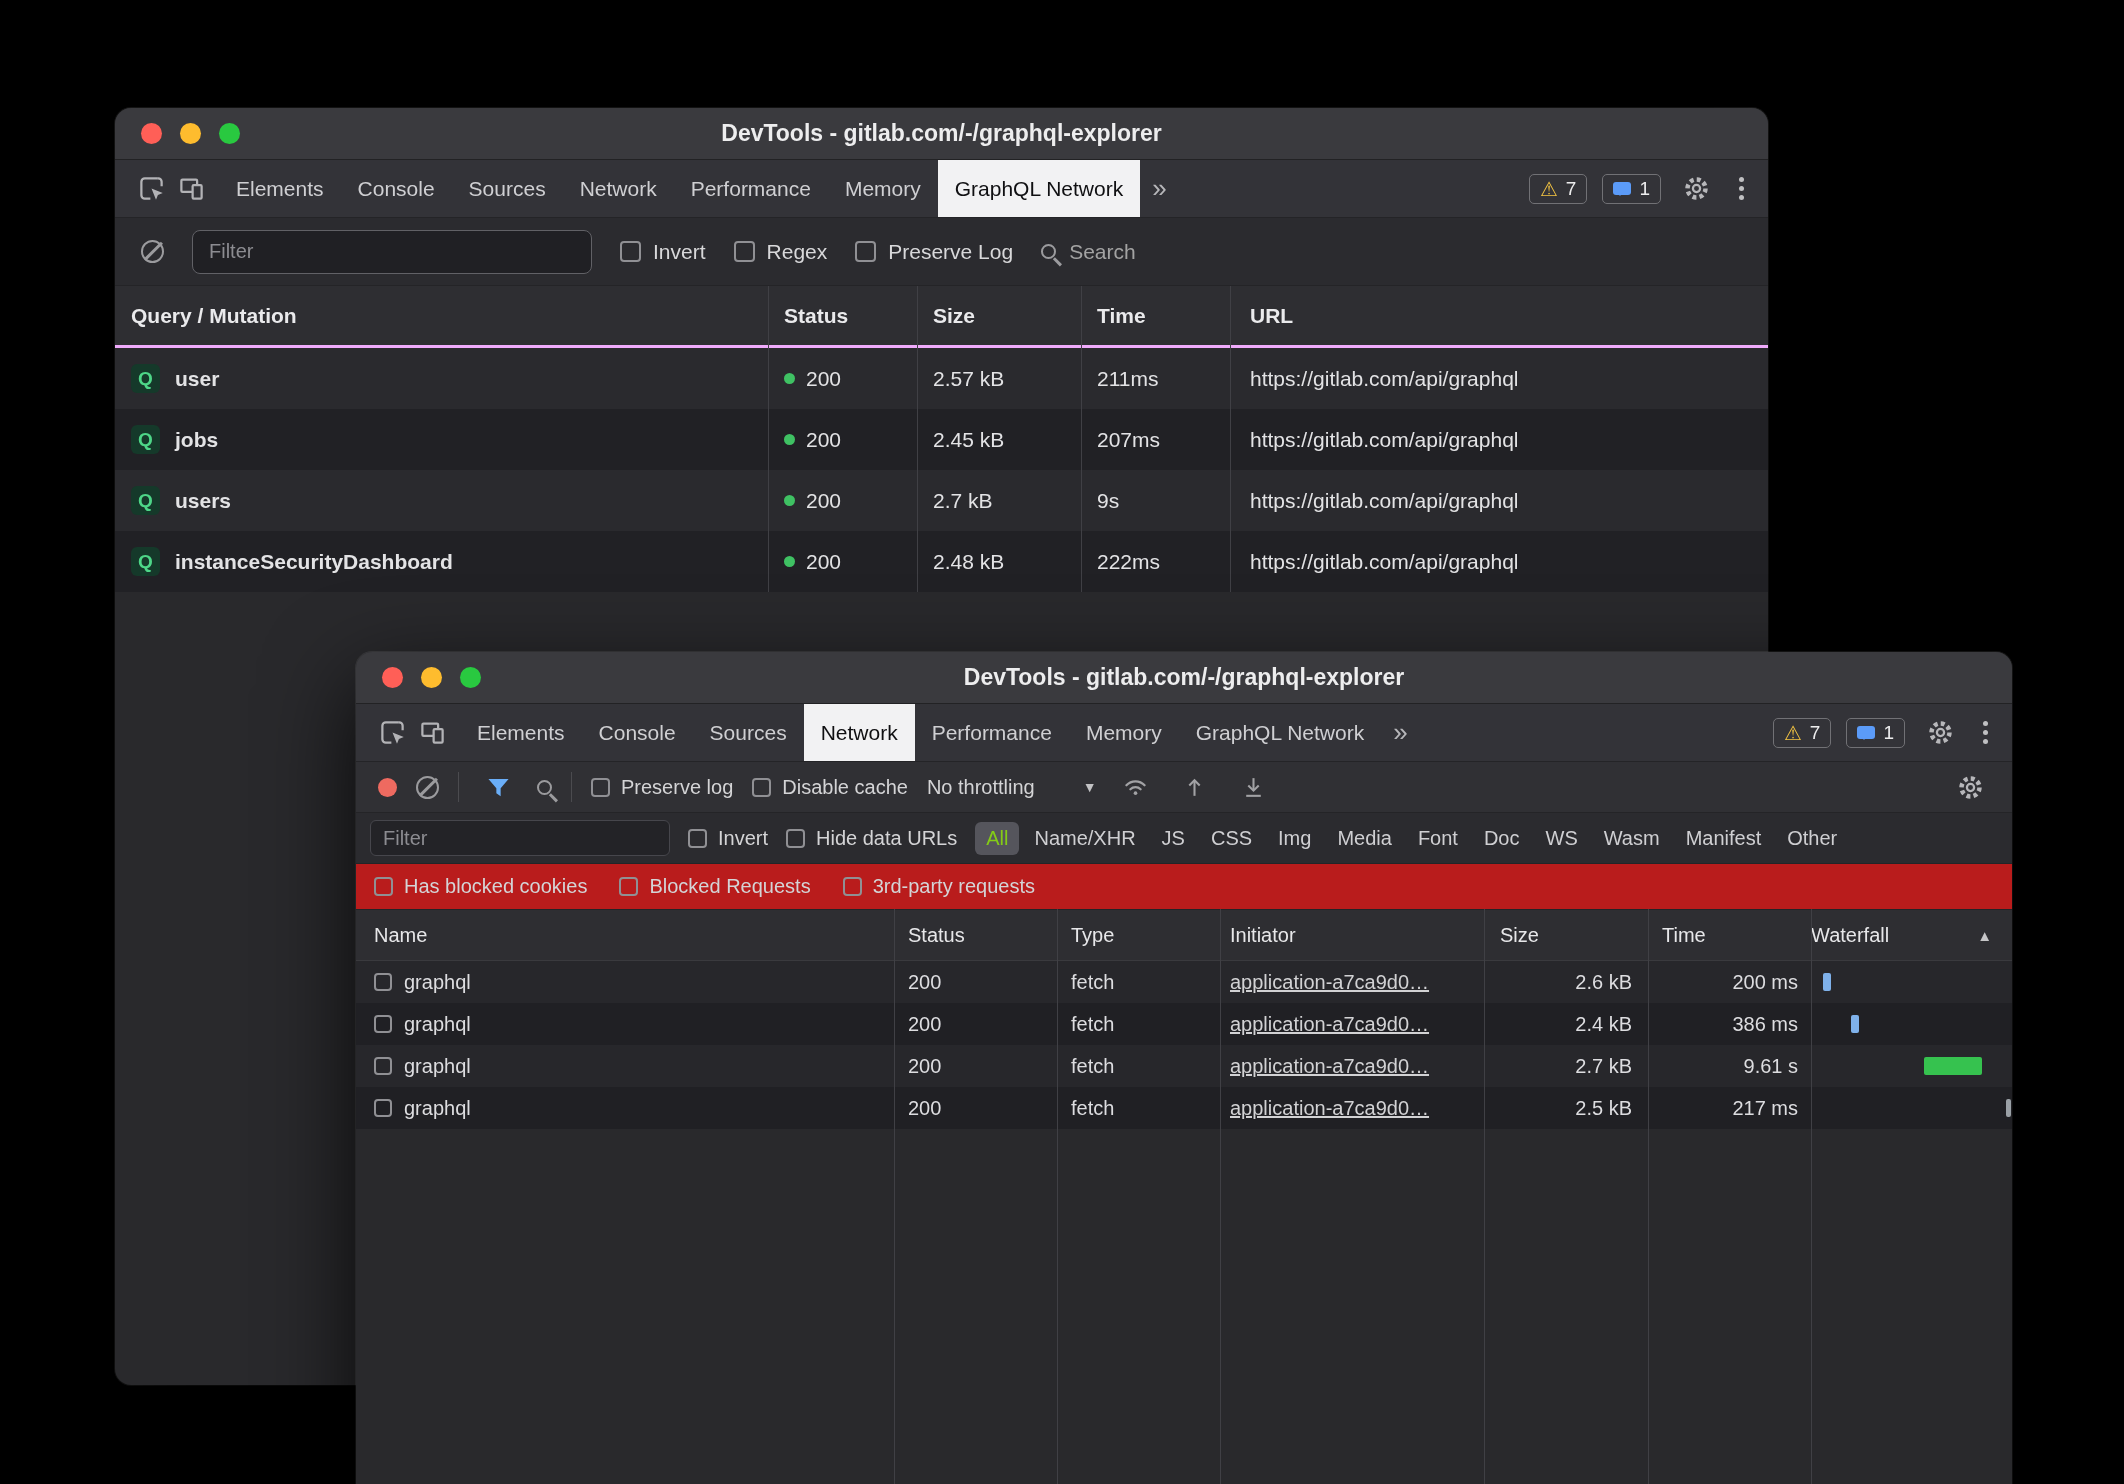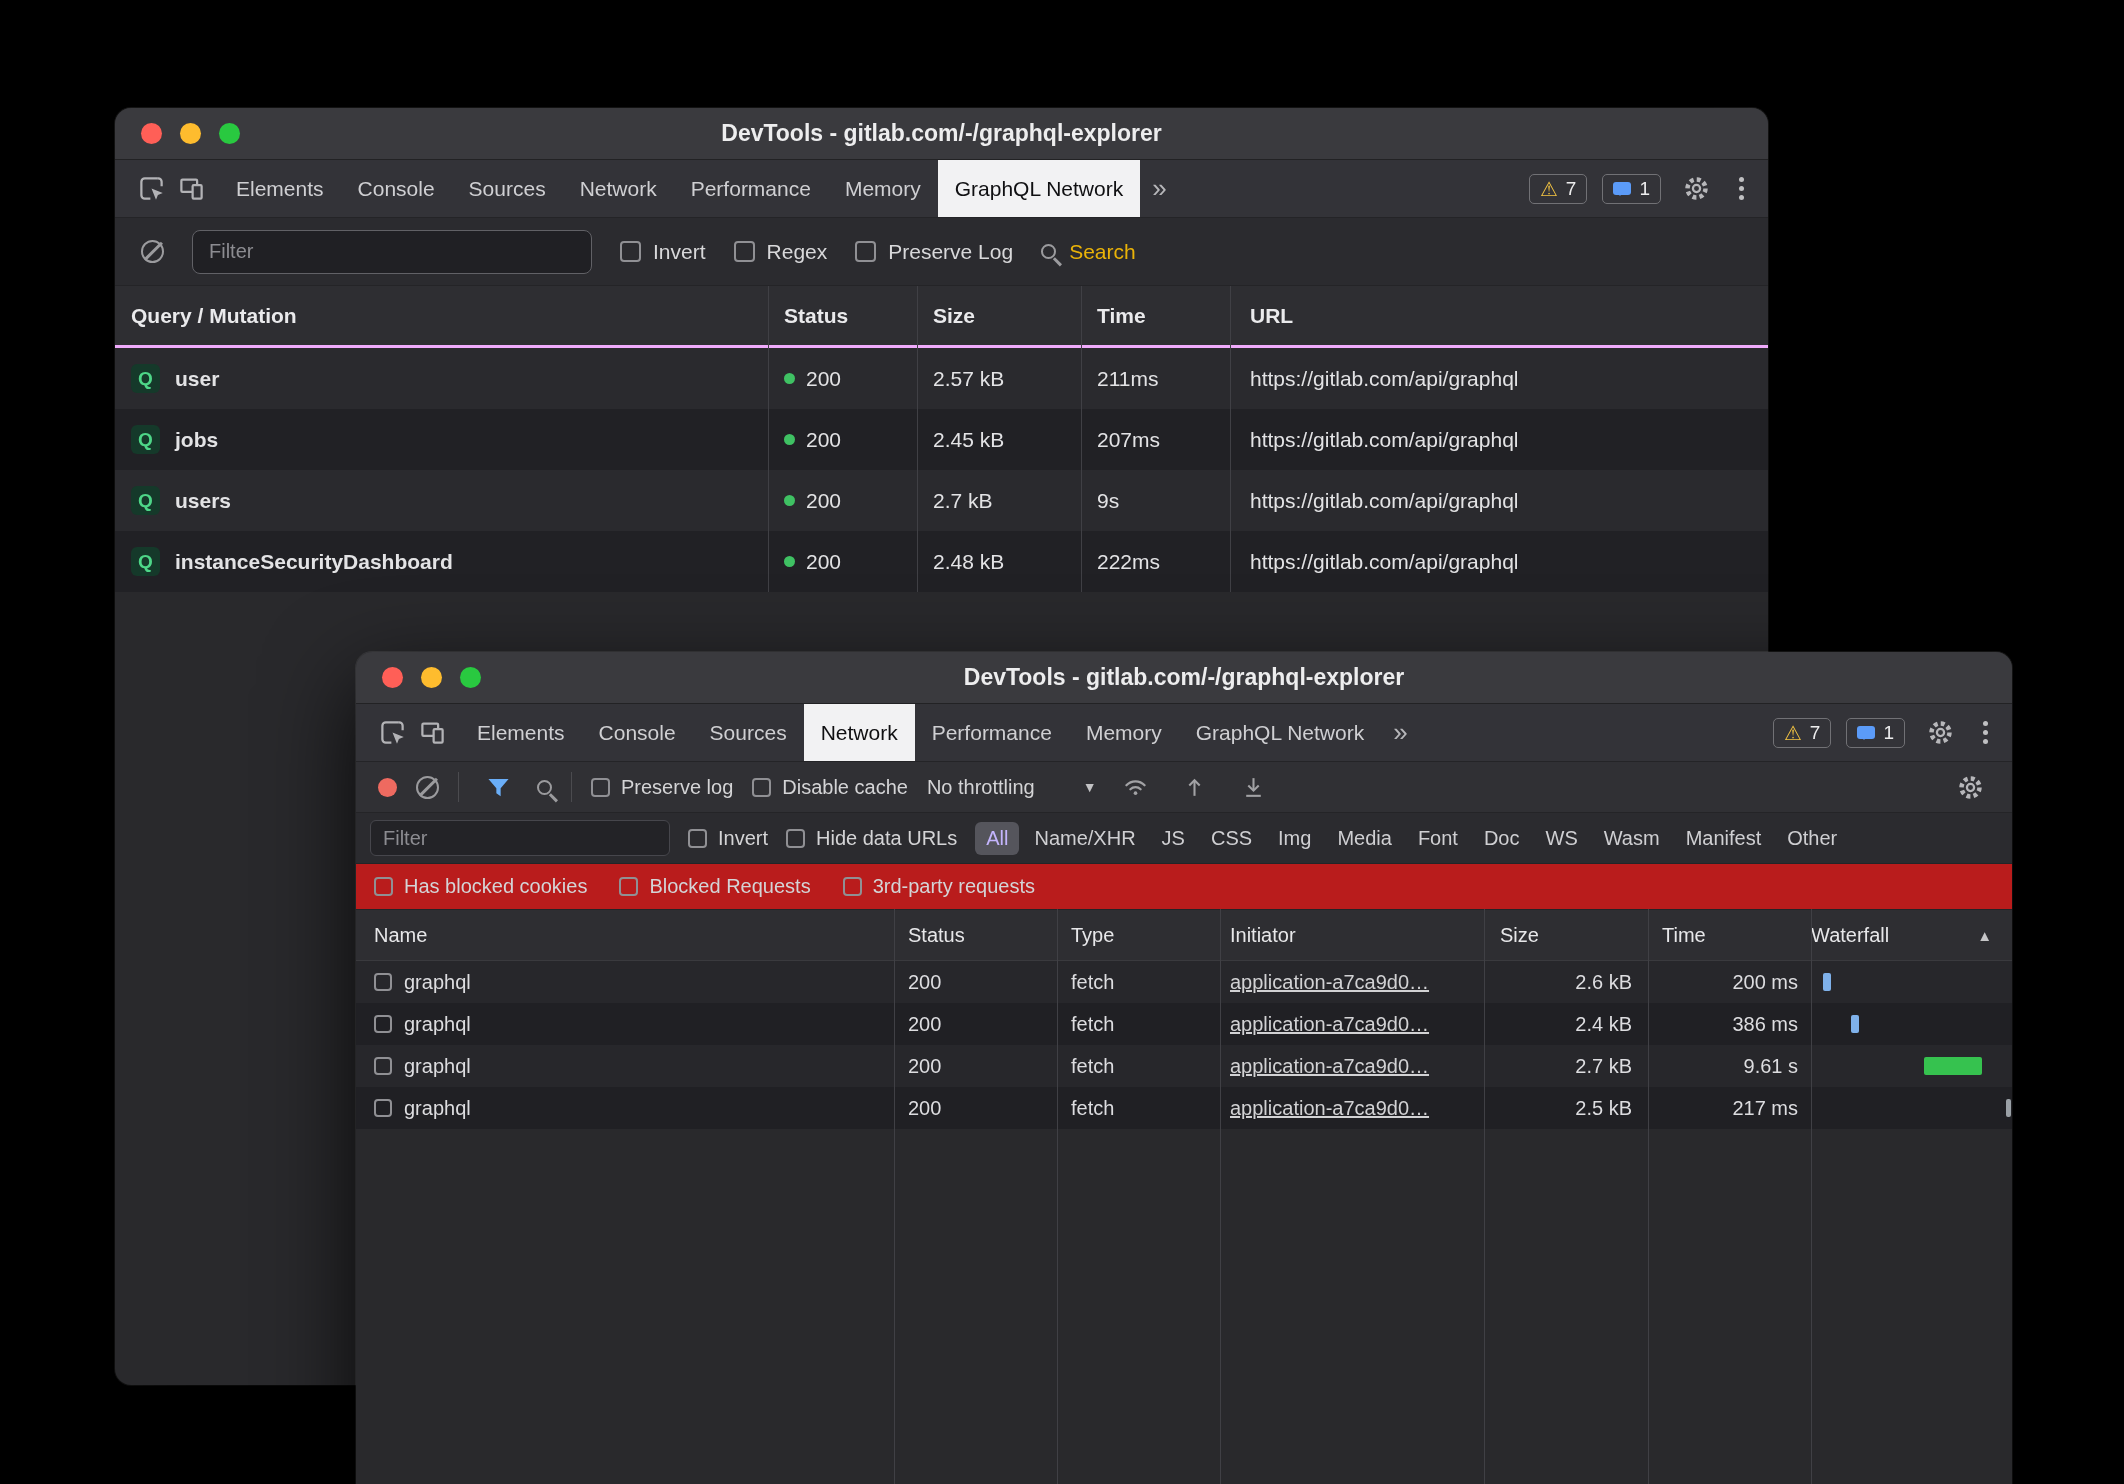--- a/index.html
+++ b/index.html
@@ -47,21 +47,21 @@
   .cb { width:21px; height:21px; border:2px solid #909094; border-radius:4px; background:transparent; display:inline-block; flex:none; }
   .cbg { display:flex; align-items:center; gap:12px; font-size:21px; color:#d8d8da; white-space:nowrap; }
   .caret { font-size:14px; color:#c2c2c4; }
 
   
   .w1-filter { height:68px; background:#2b2b2f; border-bottom:1px solid #242427;
                display:flex; align-items:center; gap:28px; padding:0 26px; }
   .finput { width:400px; height:44px; background:#202024; border:1px solid #616166; border-radius:8px;
             color:#e9e9ea; font-size:20px; padding:0 16px; font-family:inherit; outline:none; }
   .finput::placeholder { color:#8c8c91; }
-  .searchg { display:flex; align-items:center; gap:13px; font-size:21px; color:#eab308; }
+  .searchg { display:flex; align-items:center; gap:13px; font-size:21px; color:#a3a3a3; }
 
   
   .w1-head { height:62px; background:#2e2e32; border-bottom:3px solid #f0abfc;
              display:flex; align-items:center; font-size:21px; font-weight:bold; color:#eaeaec; }
   .w1-row { height:61px; display:flex; align-items:center; font-size:21px; color:#e3e3e5; }
   .w1-rows .w1-row:nth-child(odd) { background:#2a2a2e; }
   .w1-rows .w1-row:nth-child(even){ background:#212125; }
   .c-qm { width:653px; padding-left:16px; display:flex; align-items:center; }
   .c-st { width:149px; padding-left:16px; display:flex; align-items:center; }
   .c-sz { width:164px; padding-left:16px; }
@@ -87,21 +87,21 @@
   .throttle { display:flex; align-items:center; gap:48px; font-size:20px; color:#d4d4d6; }
 
   
   .w2-filter { height:51px; background:#2b2b2f; border-bottom:1px solid #242427;
                display:flex; align-items:center; gap:18px; padding:0 14px; font-size:20px; color:#d4d4d6; }
   .finput2 { width:300px; height:36px; background:#232327; border:1px solid #46464c; border-radius:6px;
              color:#e9e9ea; font-size:20px; padding:0 12px; font-family:inherit; outline:none; }
   .finput2::placeholder { color:#8c8c91; }
   .chips { display:flex; align-items:center; gap:4px; }
   .chip { padding:5px 11px; border-radius:6px; font-size:20px; color:#cfcfd2; white-space:nowrap; }
-  .chip.selected { background:#55555c; color:#c4b5fd; }
+  .chip.selected { background:#55555c; color:#84cc16; }
   .w2-opts { height:46px; background:#b91c1c; border-bottom:1px solid #242427;
              display:flex; align-items:center; gap:32px; padding:0 18px; }
   .w2-opts .cbg2 { font-size:20px; }
 
   
   .w2-head { height:51px; background:#2e2e32; border-bottom:1px solid #3a3a3e;
              display:flex; align-items:center; font-size:20px; color:#e7e7e9; }
   .w2-row { height:42px; display:flex; align-items:center; font-size:20px; color:#dddde0; }
   .w2-rows .w2-row:nth-child(odd) { background:#27272b; }
   .w2-rows .w2-row:nth-child(even){ background:#202024; }

